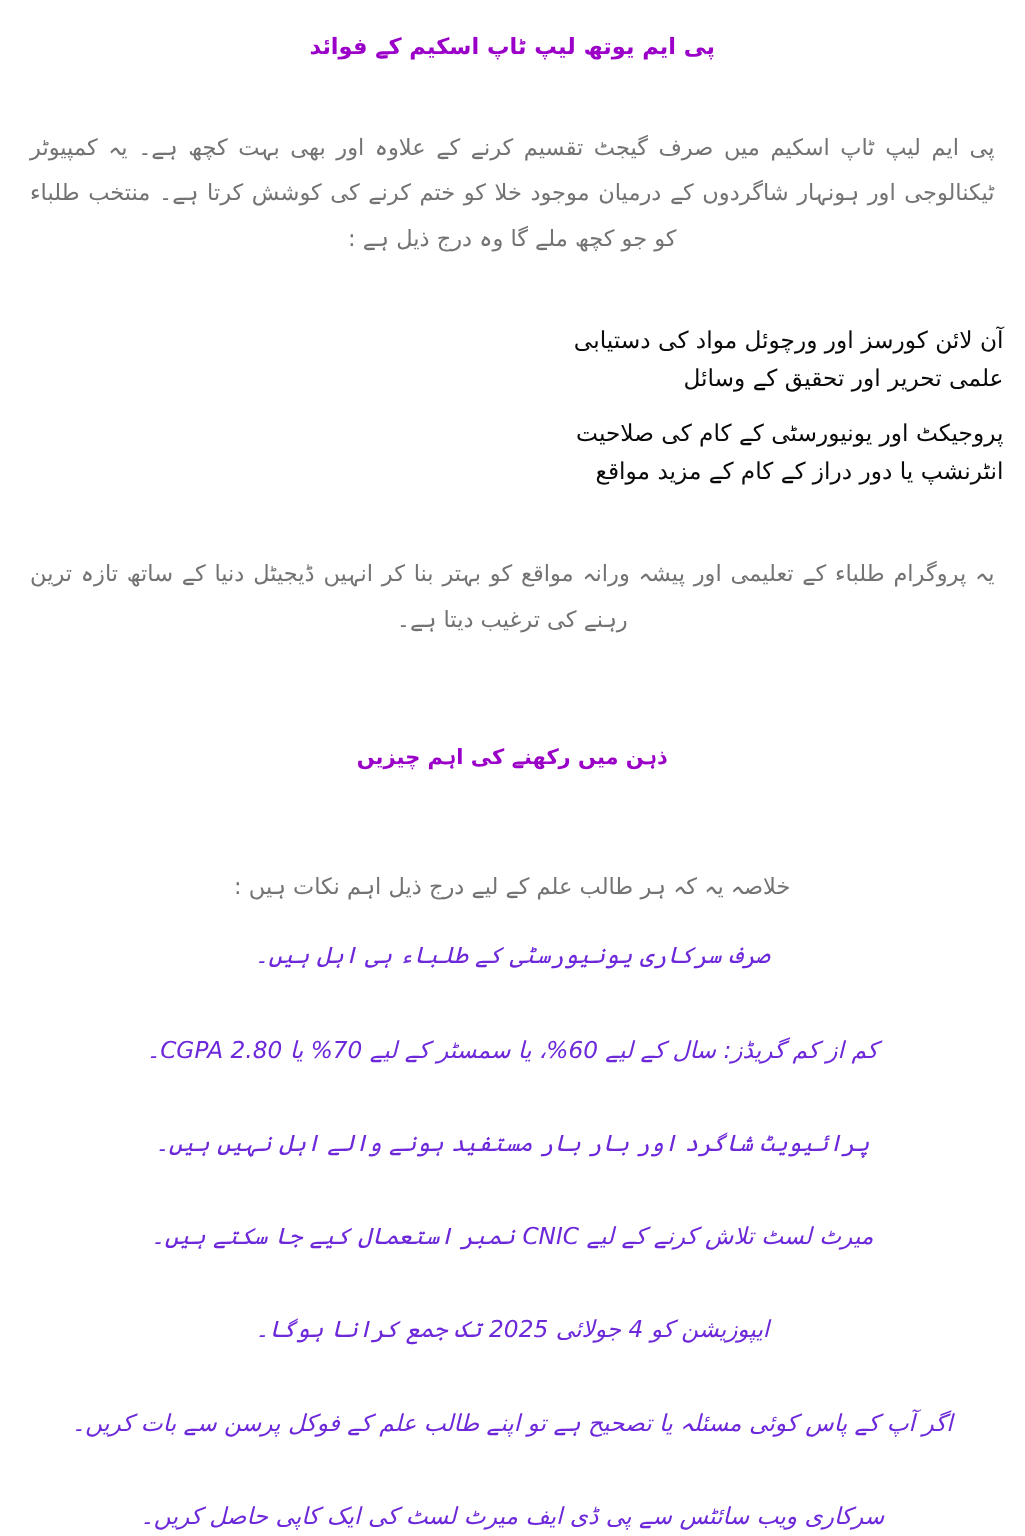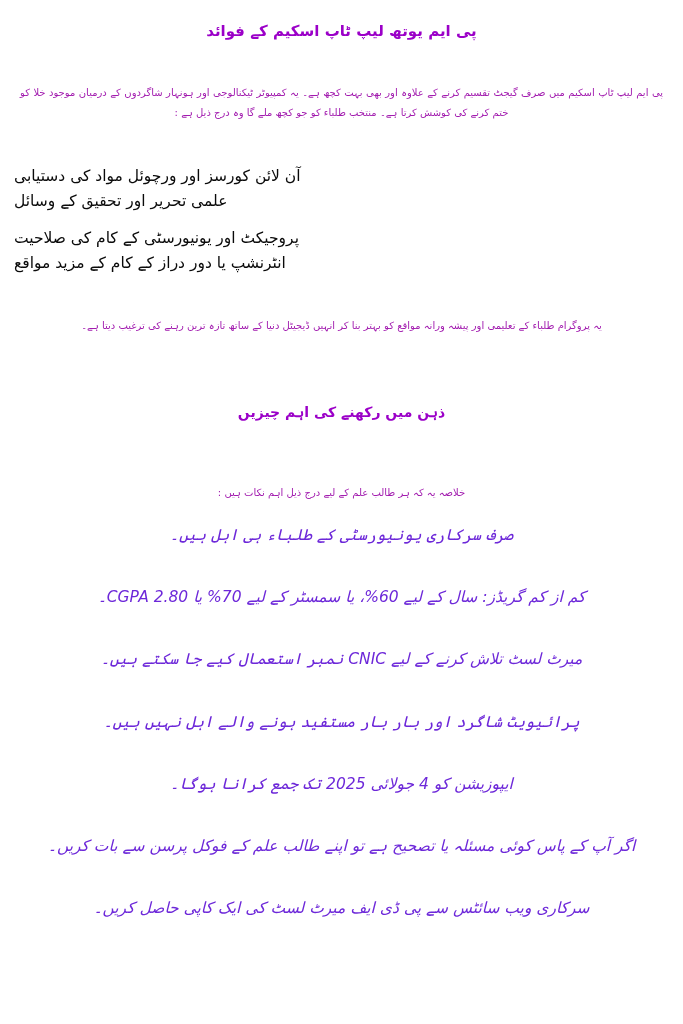--- a/index.html
+++ b/index.html
@@ -35,37 +35,37 @@
   .heading-main {
     margin: 6px 0 0 0;
   }
   .heading-secondary {
     margin: 12px;
     font-size: 14px;
   }
   .para {
     text-align: justify;
     text-align-last: center;
-    font-size: 10px;
+    font-size: 15px;
     line-height: 2.05;
-    color: #a21caf;
+    color: #737373;
     direction: rtl;
     unicode-bidi: isolate;
     margin: 0;
     padding: 0 6px;
   }
   .spacer-lg { height: 40px; }
   .spacer-sm { height: 14px; }
   .spacer-xs { height: 8px; }
 
   .benefit-list {
     list-style: none;
     margin: 0;
     padding: 0;
-    text-align: left;
+    text-align: right;
     direction: rtl;
   }
   .benefit-list li {
     font-size: 15.5px;
     line-height: 1.62;
     color: #0a0a0a;
     direction: rtl;
     unicode-bidi: isolate;
   }
   .benefit-list li.gap-before { margin-top: 12px; }
@@ -119,20 +119,20 @@
   <h2 class="heading heading-secondary">ذہن میں رکھنے کی اہم چیزیں</h2>
 
   <div class="spacer-lg"></div>
   <div class="spacer-xs"></div>
 
   <p class="para intro-point">خلاصہ یہ کہ ہر طالب علم کے لیے درج ذیل اہم نکات ہیں :</p>
 
   <ul class="points-list">
     <li>صرف سرکاری یونیورسٹی کے طلباء ہی اہل ہیں۔</li>
     <li>کم از کم گریڈز: سال کے لیے 60%، یا سمسٹر کے لیے 70% یا CGPA 2.80۔</li>
+    <li>پرائیویٹ شاگرد اور بار بار مستفید ہونے والے اہل نہیں ہیں۔</li>
     <li>میرٹ لسٹ تلاش کرنے کے لیے CNIC نمبر استعمال کیے جا سکتے ہیں۔</li>
-    <li>پرائیویٹ شاگرد اور بار بار مستفید ہونے والے اہل نہیں ہیں۔</li>
     <li>ایپوزیشن کو 4 جولائی 2025 تک جمع کرانا ہوگا۔</li>
     <li>اگر آپ کے پاس کوئی مسئلہ یا تصحیح ہے تو اپنے طالب علم کے فوکل پرسن سے بات کریں۔</li>
     <li>سرکاری ویب سائٹس سے پی ڈی ایف میرٹ لسٹ کی ایک کاپی حاصل کریں۔</li>
   </ul>
 
 </div>
 
 </body></html>

